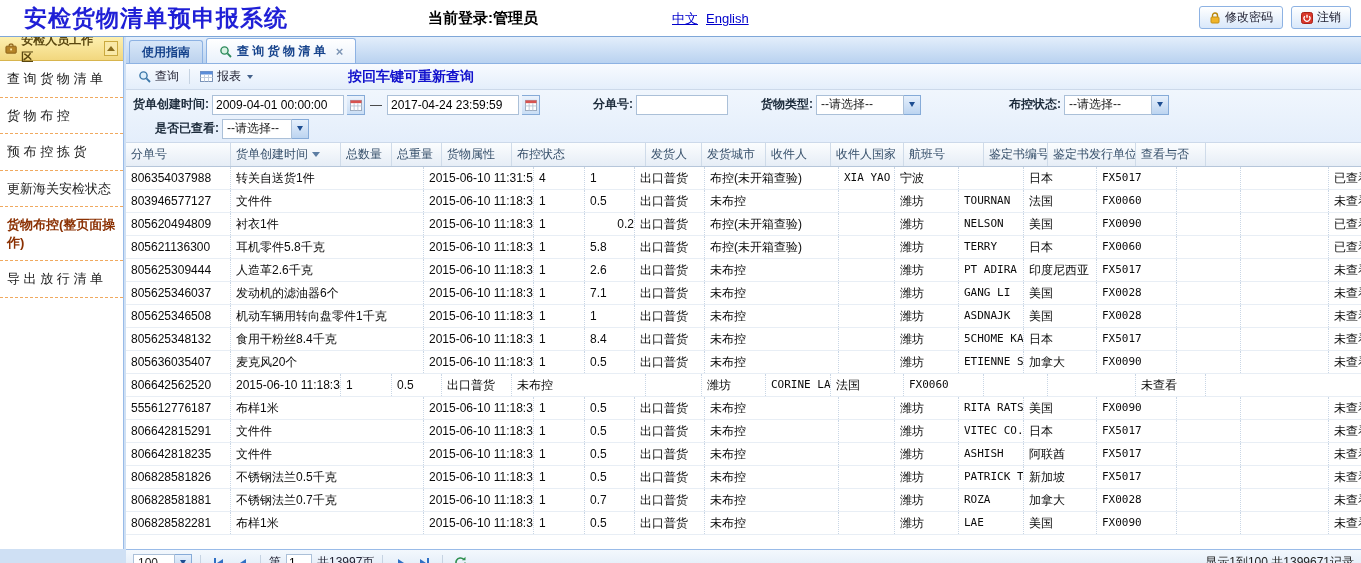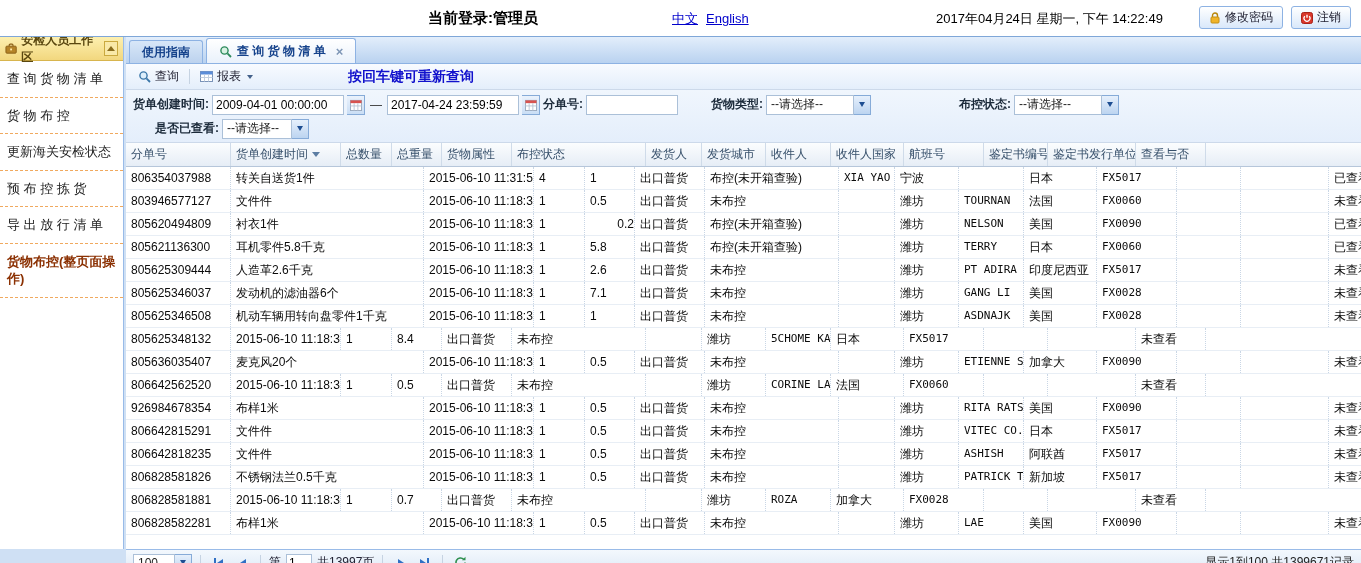--- a/index.html
+++ b/index.html
@@ -36,21 +36,21 @@
   .toolbar{height:26px;background:linear-gradient(#f8fbff,#e4eefb);border-bottom:1px solid #ccd9ea;display:flex;align-items:center;padding:0 5px;}
   .tool-btn{display:flex;align-items:center;gap:4px;padding:2px 7px;border-radius:2px;cursor:pointer;color:#223;font-size:12px;white-space:nowrap;}
   .tool-sep{width:1px;height:15px;background:#c6d3e2;margin:0 3px;}
   .mini-arrow{width:0;height:0;border-left:3px solid transparent;border-right:3px solid transparent;border-top:4px solid #44618a;margin-left:2px;}
   .toolbar-hint{margin-left:88px;color:#1111cc;font-weight:bold;font-size:14px;white-space:nowrap;}
 
   .filters{background:linear-gradient(#f0f6fd,#e4eefb);border-bottom:1px solid #ccd9ea;padding:2px 0 2px 7px;}
   .frow{display:flex;align-items:center;height:25px;gap:3px;}
   .frow2{height:23px;padding-left:22px;align-items:center;}
   .flabel{font-size:12px;color:#1b2a3a;font-weight:bold;white-space:nowrap;}
-  .ml50{}.ml30{margin-left:30px;}.ml85{margin-left:85px;}
+  .ml50{margin-left:50px;}.ml30{margin-left:30px;}.ml85{margin-left:85px;}
   .text-input{height:20px;border:1px solid #abc0d8;background:#fff;font-size:12px;font-family:inherit;padding:0 3px;color:#000;}
   .date-input{width:132px;}
   .waybill-input{width:92px;}
   .range-dash{margin:0 2px;color:#333;}
   .trigger-btn{width:18px;height:20px;border:1px solid #86abd8;border-left:none;background:linear-gradient(#eaf2fc,#cadef5);display:flex;align-items:center;justify-content:center;cursor:pointer;}
   .combo{display:flex;align-items:center;height:20px;cursor:pointer;}
   .combo-text{height:20px;border:1px solid #abc0d8;background:#fff;display:flex;align-items:center;padding:0 4px;font-size:12px;color:#222;white-space:nowrap;overflow:hidden;}
   .combo-arrow{width:17px;height:20px;border:1px solid #86abd8;border-left:none;background:linear-gradient(#e6f0fc,#bcd4f0);display:flex;align-items:center;justify-content:center;}
   .tri-down{width:0;height:0;border-left:3.5px solid transparent;border-right:3.5px solid transparent;border-top:5px solid #1e4e92;}
   .w88{width:88px;}.w70{width:70px;}.w42{width:42px;}
@@ -71,25 +71,25 @@
   .tri-l{width:0;height:0;border-top:4.5px solid transparent;border-bottom:4.5px solid transparent;border-right:6px solid currentColor;}
   .tri-r{width:0;height:0;border-top:4.5px solid transparent;border-bottom:4.5px solid transparent;border-left:6px solid currentColor;}
   .pg-bar{width:2px;height:9px;background:currentColor;}
   .page-input{width:26px;height:17px;border:1px solid #abc0d8;font-size:12px;padding:0 2px;}
   .pager-summary{margin-left:auto;white-space:nowrap;color:#222;}
 </style>
 </head>
 <body>
 
 <div class="topbar">
+  <div class="app-title">安检货物清单预申报系统</div>
   <div class="login-info">当前登录:管理员</div>
   <div class="lang-links">
     <a>中文</a><a>English</a>
   </div>
-  <div class="datetime">2017年04月24日 星期一, 下午 14:22:49</div>
   <div class="top-btn btn-password">
     <svg width="12" height="12" viewBox="0 0 12 12">
         <path d="M3.5 5V3.5a2.5 2.5 0 0 1 5 0V5" fill="none" stroke="#b8860b" stroke-width="1.4"></path>
         <rect x="2" y="5" width="8" height="6" rx="1" fill="#f0b429" stroke="#c29016"></rect>
       </svg>
     <span>修改密码</span>
   </div>
   <div class="top-btn btn-logout">
     <svg width="12" height="12" viewBox="0 0 12 12">
         <rect x="0.5" y="0.5" width="11" height="11" rx="2" fill="#d9372a" stroke="#a8231a"></rect>
@@ -108,24 +108,24 @@
         <rect x="5.5" y="6.5" width="2" height="2" fill="#ffe9a8"></rect>
       </svg>
     <span>安检人员工作区</span>
     <span class="side-collapse">
         <span class="tri-up"></span>
       </span>
   </div>
   <div>
       <div class="side-item">查 询 货 物 清 单</div>
       <div class="side-item">货 物 布 控</div>
+      <div class="side-item">预 布 控 拣 货</div>
       <div class="side-item">更新海关安检状态</div>
-      <div class="side-item">预 布 控 拣 货</div>
+      <div class="side-item hl">货物布控(整页面操作)</div>
       <div class="side-item">导 出 放 行 清 单</div>
-      <div class="side-item hl">货物布控(整页面操作)</div>
     </div>
 </div>
 
 <div class="content">
 
   <div class="tabbar">
     <div class="tab">
       <span>使用指南</span>
     </div>
     <div class="tab active">
@@ -345,20 +345,21 @@
           <div class="cell" style="width: 64px;">潍坊</div>
           <div class="cell mono" style="width: 65px;">ASDNAJK</div>
           <div class="cell" style="width: 73px;">美国</div>
           <div class="cell mono" style="width: 80px;">FX0028</div>
           <div class="cell" style="width: 64px;"></div>
           <div class="cell" style="width: 88px;"></div>
           <div class="cell" style="width: 70px;">未查看</div>
         </div>
         <div class="row">
           <div class="cell" style="width: 105px;">805625348132</div>
+          <div class="cell" style="width: 193px;">食用干粉丝8.4千克</div>
           <div class="cell" style="width: 110px;">2015-06-10 11:18:36</div>
           <div class="cell" style="width: 51px;">1</div>
           <div class="cell" style="width: 50px;">8.4</div>
           <div class="cell" style="width: 70px;">出口普货</div>
           <div class="cell" style="width: 134px;">未布控</div>
           <div class="cell mono" style="width: 56px;"></div>
           <div class="cell" style="width: 64px;">潍坊</div>
           <div class="cell mono" style="width: 65px;">5CHOME KAI</div>
           <div class="cell" style="width: 73px;">日本</div>
           <div class="cell mono" style="width: 80px;">FX5017</div>
@@ -393,21 +394,21 @@
           <div class="cell mono" style="width: 56px;"></div>
           <div class="cell" style="width: 64px;">潍坊</div>
           <div class="cell mono" style="width: 65px;">CORINE LA</div>
           <div class="cell" style="width: 73px;">法国</div>
           <div class="cell mono" style="width: 80px;">FX0060</div>
           <div class="cell" style="width: 64px;"></div>
           <div class="cell" style="width: 88px;"></div>
           <div class="cell" style="width: 70px;">未查看</div>
         </div>
         <div class="row">
-          <div class="cell" style="width: 105px;">926984678354</div>
+          <div class="cell" style="width: 105px;">555612776187</div>
           <div class="cell" style="width: 193px;">布样1米</div>
           <div class="cell" style="width: 110px;">2015-06-10 11:18:36</div>
           <div class="cell" style="width: 51px;">1</div>
           <div class="cell" style="width: 50px;">0.5</div>
           <div class="cell" style="width: 70px;">出口普货</div>
           <div class="cell" style="width: 134px;">未布控</div>
           <div class="cell mono" style="width: 56px;"></div>
           <div class="cell" style="width: 64px;">潍坊</div>
           <div class="cell mono" style="width: 65px;">RITA RATS</div>
           <div class="cell" style="width: 73px;">美国</div>
@@ -462,20 +463,21 @@
           <div class="cell" style="width: 64px;">潍坊</div>
           <div class="cell mono" style="width: 65px;">PATRICK TA</div>
           <div class="cell" style="width: 73px;">新加坡</div>
           <div class="cell mono" style="width: 80px;">FX5017</div>
           <div class="cell" style="width: 64px;"></div>
           <div class="cell" style="width: 88px;"></div>
           <div class="cell" style="width: 70px;">未查看</div>
         </div>
         <div class="row">
           <div class="cell" style="width: 105px;">806828581881</div>
+          <div class="cell" style="width: 193px;">不锈钢法兰0.7千克</div>
           <div class="cell" style="width: 110px;">2015-06-10 11:18:36</div>
           <div class="cell" style="width: 51px;">1</div>
           <div class="cell" style="width: 50px;">0.7</div>
           <div class="cell" style="width: 70px;">出口普货</div>
           <div class="cell" style="width: 134px;">未布控</div>
           <div class="cell mono" style="width: 56px;"></div>
           <div class="cell" style="width: 64px;">潍坊</div>
           <div class="cell mono" style="width: 65px;">ROZA</div>
           <div class="cell" style="width: 73px;">加拿大</div>
           <div class="cell mono" style="width: 80px;">FX0028</div>

